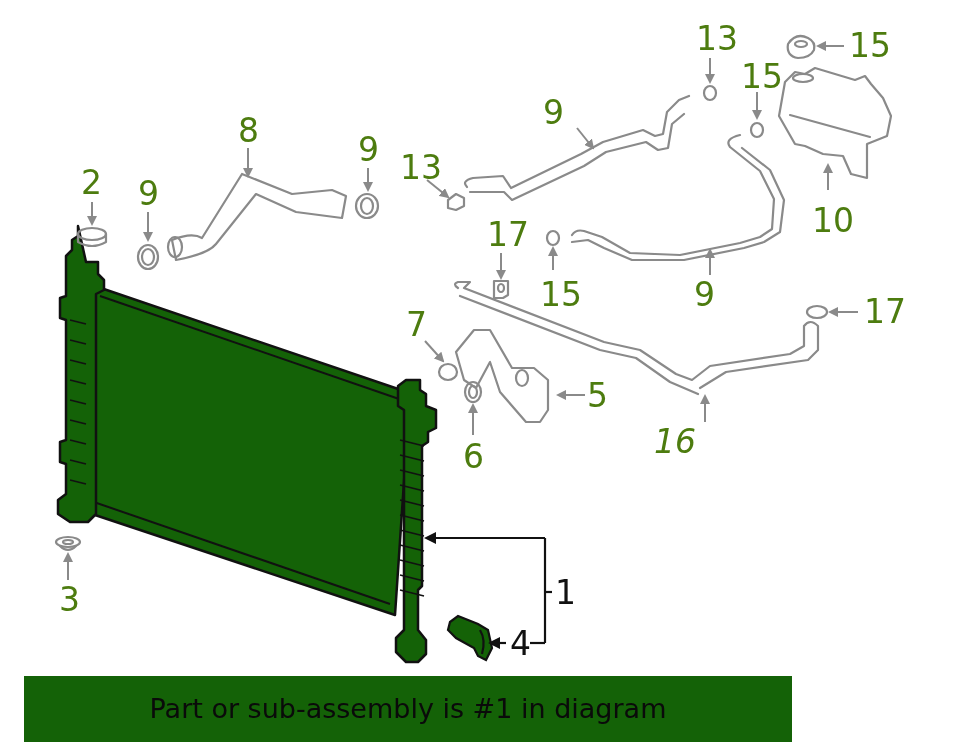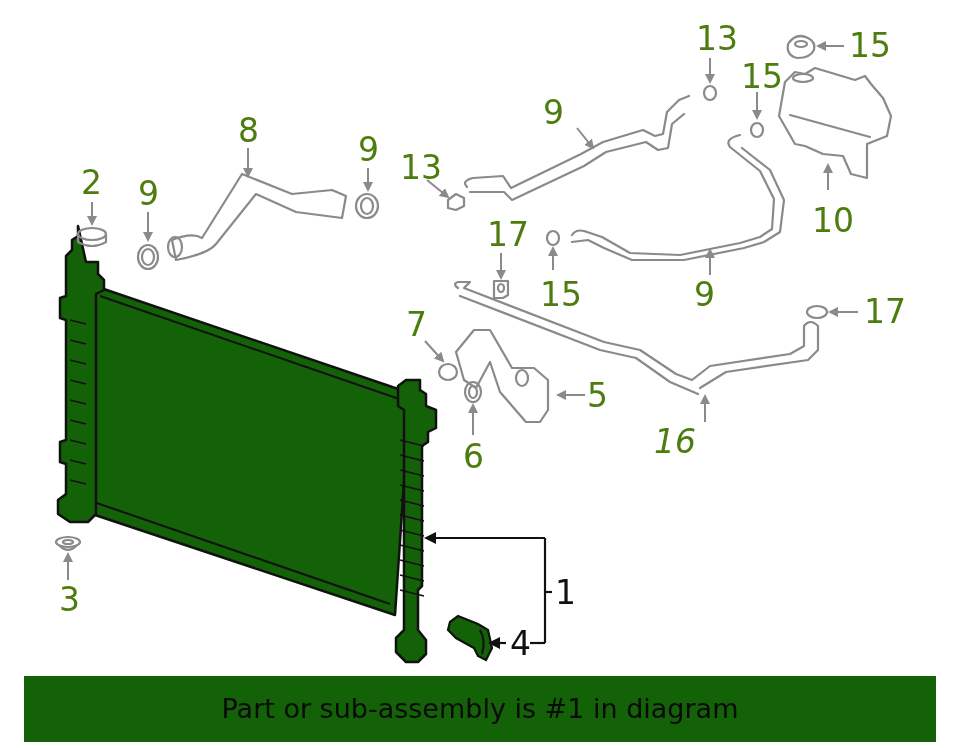--- a/index.html
+++ b/index.html
@@ -1,20 +1,20 @@
 <!DOCTYPE html>
 <html><head>
   <meta charset="utf-8">
   <style>
     html, body { margin:0; padding:0; background:#ffffff; }
     body { width:960px; height:749px; position:relative; overflow:hidden; font-family:"DejaVu Sans", sans-serif; }
     #diagram { position:absolute; left:0; top:0; width:960px; height:749px; }
     .callout { position:absolute; font-family:"DejaVu Sans", sans-serif; font-size:33px; color:#4d7c0f; line-height:1; white-space:nowrap; }
     .callout.active { color:#111111; }
-    #banner { position:absolute; left:24px; top:676px; width:912px; height:66px; background:#146207; color:#0a0a0a; display:flex; flex-direction:column; justify-content:center; font-size:27px; line-height:30px; text-align:center; }
+    #banner { position:absolute; left:24px; top:676px; width:768px; height:66px; background:#146207; color:#0a0a0a; display:flex; flex-direction:column; justify-content:center; font-size:27px; line-height:30px; text-align:center; }
     #banner span { display:block; }
   </style>
 </head>
 <body>
 
 <svg id="diagram" viewBox="0 0 960 749" xmlns="http://www.w3.org/2000/svg">
   <defs>
     <marker id="arrG" markerWidth="10" markerHeight="10" refX="8" refY="5" orient="auto" markerUnits="userSpaceOnUse">
       <path d="M0,0 L10,5 L0,10 z" fill="#8a8a8a"></path>
     </marker>

